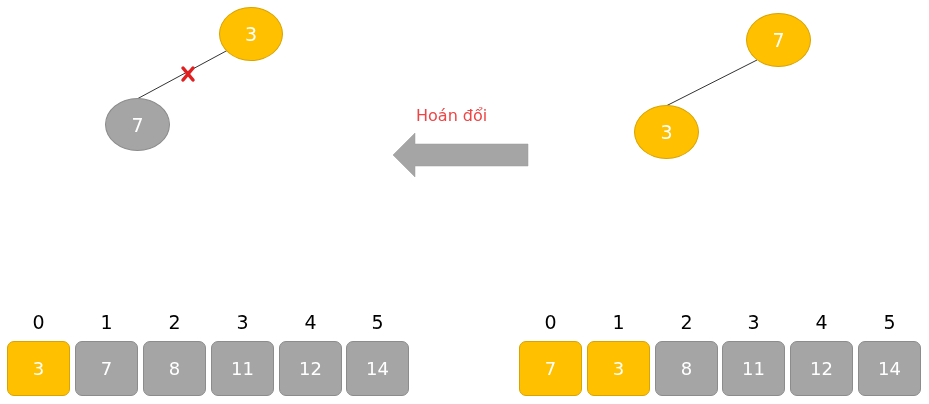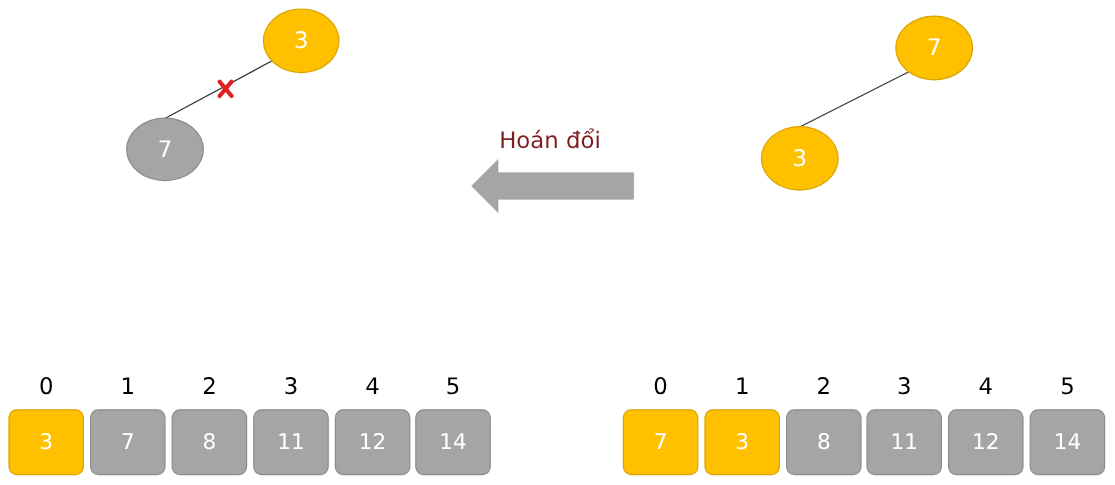--- a/index.html
+++ b/index.html
@@ -4,21 +4,21 @@
 <style>
   html, body { margin:0; padding:0; background:#ffffff; }
   body { width:929px; height:404px; position:relative; overflow:hidden; font-family:"DejaVu Sans", sans-serif; }
   .node { position:absolute; border-radius:50%; display:flex; align-items:center; justify-content:center; color:#ffffff; font-size:19px; box-sizing:border-box; }
   .node.yellow { background:#FFC000; border:1px solid #D9A300; }
   .node.gray { background:#A5A5A5; border:1px solid #8c8c8c; }
   .cell { position:absolute; width:63px; height:55px; border-radius:7px; display:flex; align-items:center; justify-content:center; color:#ffffff; font-size:18px; box-sizing:border-box; }
   .cell.yellow { background:#FFC000; border:1px solid #D9A300; }
   .cell.gray { background:#A5A5A5; border:1px solid #8c8c8c; }
   .idx { position:absolute; width:63px; text-align:center; font-size:19px; color:#000000; }
-  .label { position:absolute; font-size:19px; color:#7f1d1d; }
+  .label { position:absolute; font-size:16px; color:#ef4444; }
   svg { position:absolute; left:0; top:0; }
 </style>
 </head>
 <body>
 
 <svg width="929" height="404">
   <line x1="228" y1="50" x2="137" y2="99" stroke="#333" stroke-width="1"></line>
   <g>
     <line x1="183" y1="68" x2="193" y2="80" stroke="#E02020" stroke-width="3.5" stroke-linecap="round"></line>
     <line x1="193" y1="68" x2="183" y2="80" stroke="#E02020" stroke-width="3.5" stroke-linecap="round"></line>

